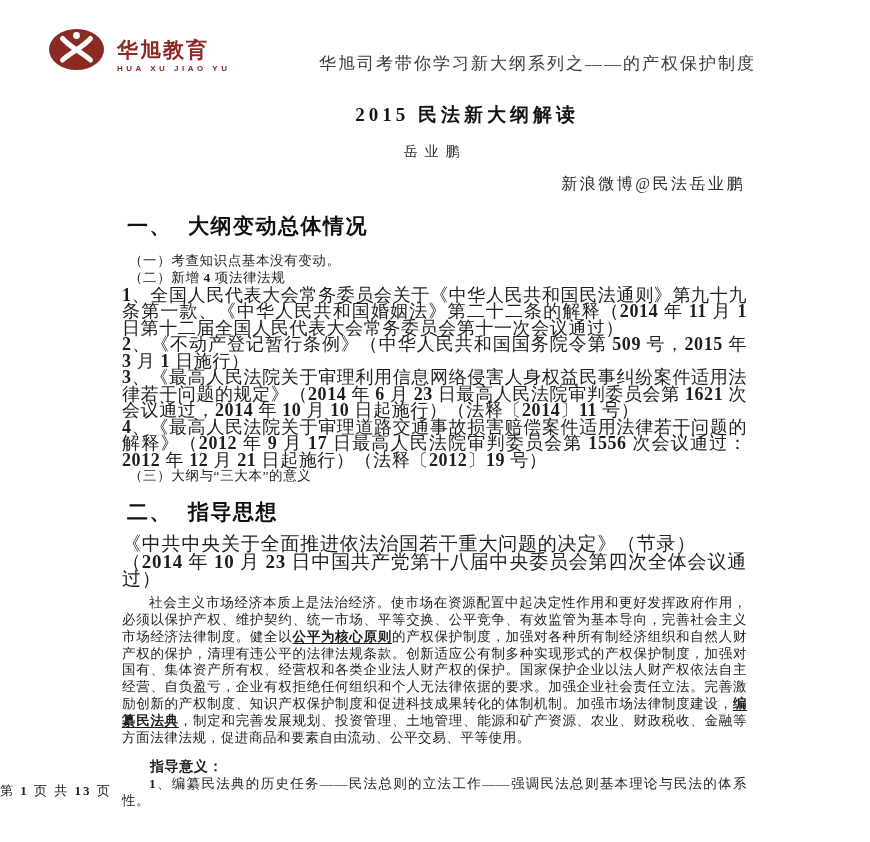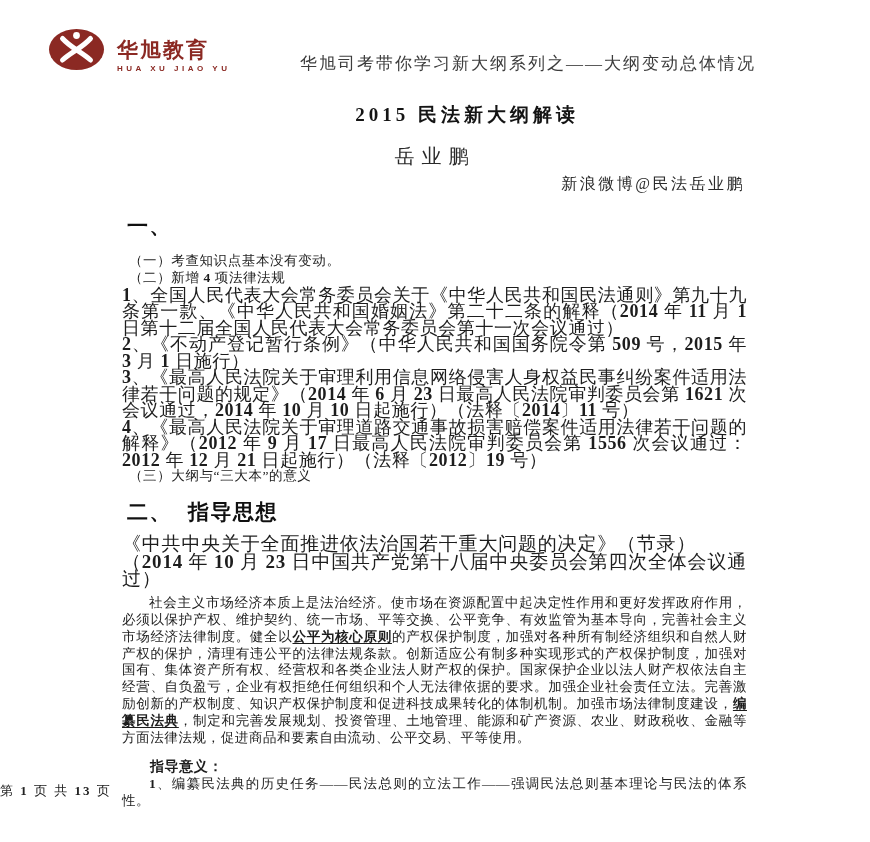--- a/index.html
+++ b/index.html
@@ -26,21 +26,21 @@
     margin-left:auto; margin-top:26px;
     font-size:17px; letter-spacing:2px; color:#3c3c3c; white-space:nowrap;
   }
   
   .doc-title {
     position:absolute; top:102px; left:0; width:100%; text-align:center;
     font-weight:bold; font-size:19px; letter-spacing:4px; color:#141414;padding-left:32px;
   }
   .author {
     position:absolute; top:143px; left:0; width:100%; text-align:center;
-    font-size:20px; letter-spacing:7px; color:#2a2a2a;
+    font-size:14px; letter-spacing:7px; color:#2a2a2a;
   }
   .weibo {
     position:absolute; top:174px; right:125px;
     font-size:16px; letter-spacing:2.5px; color:#2a2a2a;
   }
   
   .content { position:absolute; left:122px; right:123px; top:212px; }
   .sec-heading {
     font-family:"Liberation Sans", sans-serif; font-weight:bold;
     font-size:21px; letter-spacing:1.5px; color:#101010;
@@ -80,31 +80,32 @@
         <ellipse cx="28.5" cy="23.5" rx="27.5" ry="20.5" fill="#8b2923"></ellipse>
         <circle cx="28.5" cy="9.5" r="3.4" fill="#ffffff"></circle>
         <path d="M14.5 12.5 C 23 22, 33 25.5, 42.5 34" stroke="#ffffff" stroke-width="5" fill="none" stroke-linecap="round"></path>
         <path d="M42.5 12.5 C 34 22, 24 25.5, 14.5 34" stroke="#ffffff" stroke-width="5" fill="none" stroke-linecap="round"></path>
       </svg>
       <div class="brand-col">
         <div class="brand-name">华旭教育</div>
         <div class="brand-sub">HUA XU JIAO YU</div>
       </div>
     </div>
-    <div class="header-title">华旭司考带你学习新大纲系列之——大纲变动总体情况</div>
+    <div class="header-title">华旭司考带你学习新大纲系列之——的产权保护制度</div>
   </div>
 
   <div class="doc-title"><b>2015</b> 民法新大纲解读</div>
   <div class="author">岳业鹏</div>
   <div class="weibo">新浪微博@民法岳业鹏</div>
 
   <div class="content">
 
     <h2 class="sec-heading">
       <span class="sec-num">一、</span>
+      <span>大纲变动总体情况</span>
     </h2>
 
     <p class="sub">（一）考查知识点基本没有变动。</p>
     <p class="sub">（二）新增 <b>4</b> 项法律法规</p>
     <p class="item"><b>1</b>、全国人民代表大会常务委员会关于《中华人民共和国民法通则》第九十九条第一款、《中华人民共和国婚姻法》第二十二条的解释（<b>2014</b> 年 <b>11</b> 月 <b>1</b> 日第十二届全国人民代表大会常务委员会第十一次会议通过）</p>
     <p class="item"><b>2</b>、《不动产登记暂行条例》（中华人民共和国国务院令第 <b>509</b> 号，<b>2015</b> 年 <b>3</b> 月 <b>1</b> 日施行）</p>
     <p class="item"><b>3</b>、《最高人民法院关于审理利用信息网络侵害人身权益民事纠纷案件适用法律若干问题的规定》（<b>2014</b> 年 <b>6</b> 月 <b>23</b> 日最高人民法院审判委员会第 <b>1621</b> 次会议通过，<b>2014</b> 年 <b>10</b> 月 <b>10</b> 日起施行）（法释〔<b>2014</b>〕<b>11</b> 号）</p>
     <p class="item"><b>4</b>、《最高人民法院关于审理道路交通事故损害赔偿案件适用法律若干问题的解释》（<b>2012</b> 年 <b>9</b> 月 <b>17</b> 日最高人民法院审判委员会第 <b>1556</b> 次会议通过：<b>2012</b> 年 <b>12</b> 月 <b>21</b> 日起施行）（法释〔<b>2012</b>〕<b>19</b> 号）</p>
     <p class="sub">（三）大纲与“三大本”的意义</p>
 

